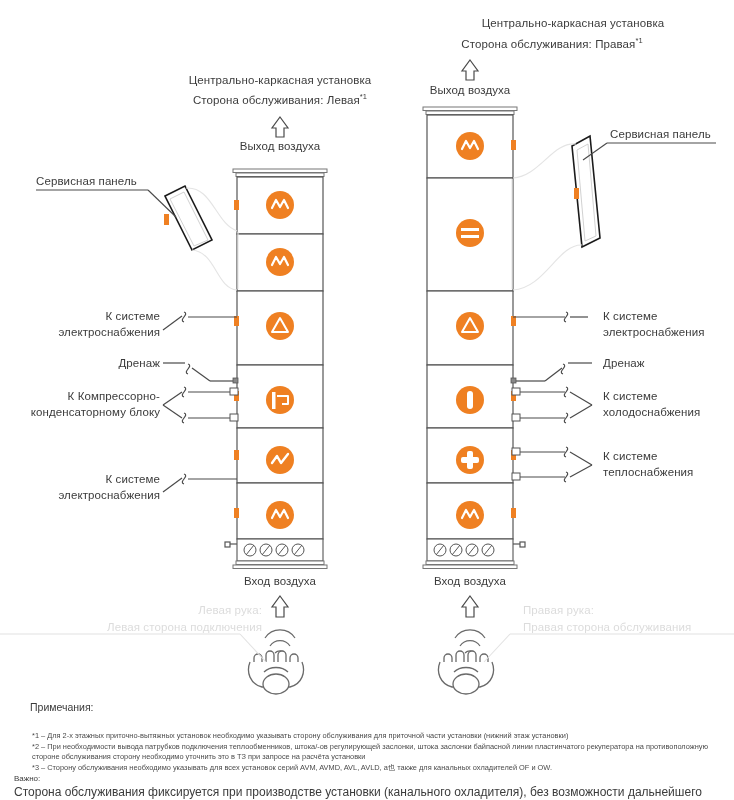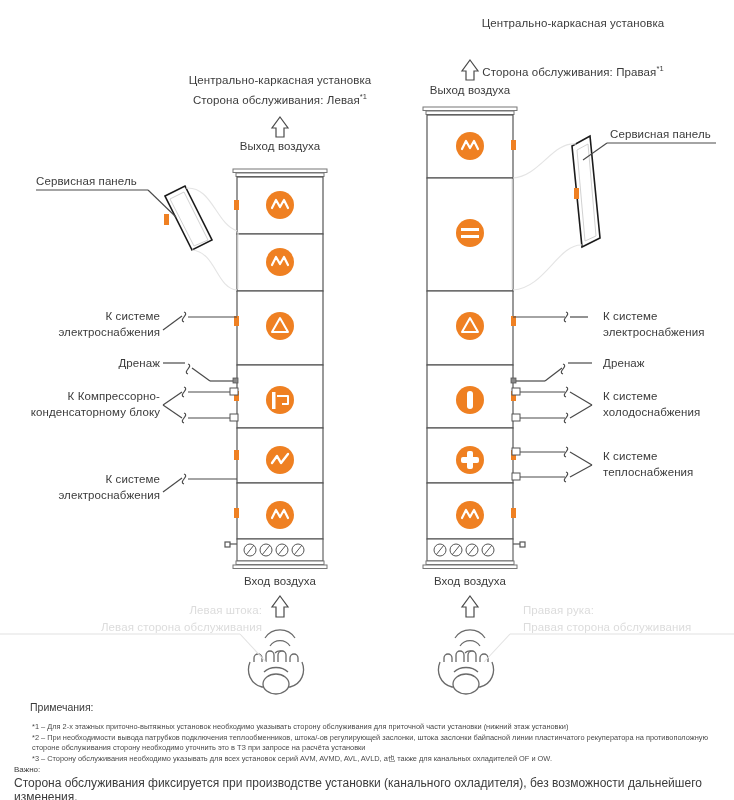--- a/index.html
+++ b/index.html
@@ -10,39 +10,39 @@
   }
   .stage{position:absolute;left:0;top:0;width:734px;height:800px;}
   svg.diagram{position:absolute;left:0;top:0;width:734px;height:800px;}
 
   .txt{position:absolute;white-space:nowrap;font-size:11.5px;color:#3b3b3b;letter-spacing:.1px;}
   .txt.ctr{transform:translateX(-50%);text-align:center;}
   .txt.right{transform:translateX(-100%);text-align:right;}
   .sup{font-size:7.5px;vertical-align:super;}
   .ghost{color:#dcdcdc;}
   .notes{position:absolute;left:14px;top:701px;width:706px;}
-  .notes .hd{font-size:10.5px;color:#3b3b3b;margin-bottom:9px;padding-left:16px;}
+  .notes .hd{font-size:10.5px;color:#3b3b3b;margin-bottom:18px;padding-left:16px;}
   .notes .ln{font-size:7.4px;color:#4a4a4a;line-height:1.45;margin-left:18px;}
   .notes .imp-hd{font-size:8px;color:#3b3b3b;}
   .notes .imp{font-size:12px;color:#3b3b3b;margin-top:2px;}
 </style>
 </head>
 <body>
 
 <div class="stage">
 
   <div class="txt ctr" style="left:280px;top:74px;">Центрально-каркасная установка</div>
   <div class="txt ctr" style="left:280px;top:92px;">
     <span>Сторона обслуживания: Левая</span><span class="sup">*1</span>
   </div>
   <div class="txt ctr" style="left:280px;top:140px;">Выход воздуха</div>
   <div class="txt ctr" style="left:280px;top:575px;">Вход воздуха</div>
 
   <div class="txt ctr" style="left:573px;top:17px;">Центрально-каркасная установка</div>
-  <div class="txt ctr" style="left:573px;top:36px;margin-top:28px;">
+  <div class="txt ctr" style="left:552px;top:36px;">
     <span>Сторона обслуживания: Правая</span><span class="sup">*1</span>
   </div>
   <div class="txt ctr" style="left:470px;top:84px;">Выход воздуха</div>
   <div class="txt ctr" style="left:470px;top:575px;">Вход воздуха</div>
 
   <div class="txt" style="left:36px;top:175px;">Сервисная панель</div>
   <div class="txt" style="left:610px;top:128px;">Сервисная панель</div>
 
   <div class="txt right" style="left:160px;top:310px;">К системе</div>
   <div class="txt right" style="left:160px;top:326px;">электроснабжения</div>
@@ -59,22 +59,22 @@
   <div class="txt" style="left:603px;top:326px;">электроснабжения</div>
 
   <div class="txt" style="left:603px;top:357px;">Дренаж</div>
 
   <div class="txt" style="left:603px;top:390px;">К системе</div>
   <div class="txt" style="left:603px;top:406px;">холодоснабжения</div>
 
   <div class="txt" style="left:603px;top:450px;">К системе</div>
   <div class="txt" style="left:603px;top:466px;">теплоснабжения</div>
 
-  <div class="txt right ghost" style="left:262px;top:604px;">Левая штока:</div>
-  <div class="txt right ghost" style="left:262px;top:621px;">Левая сторона обслуживания</div>
+  <div class="txt right ghost" style="left:262px;top:604px;">Левая рука:</div>
+  <div class="txt right ghost" style="left:262px;top:621px;">Левая сторона подключения</div>
 
   <div class="txt ghost" style="left:523px;top:604px;">Правая рука:</div>
   <div class="txt ghost" style="left:523px;top:621px;">Правая сторона обслуживания</div>
 
   <svg class="diagram" viewBox="0 0 734 800" xmlns="http://www.w3.org/2000/svg">
     <defs>
       <marker id="none"></marker>
     </defs>
 
     <g stroke="#4a4a4a" fill="none" stroke-width="1.1">

